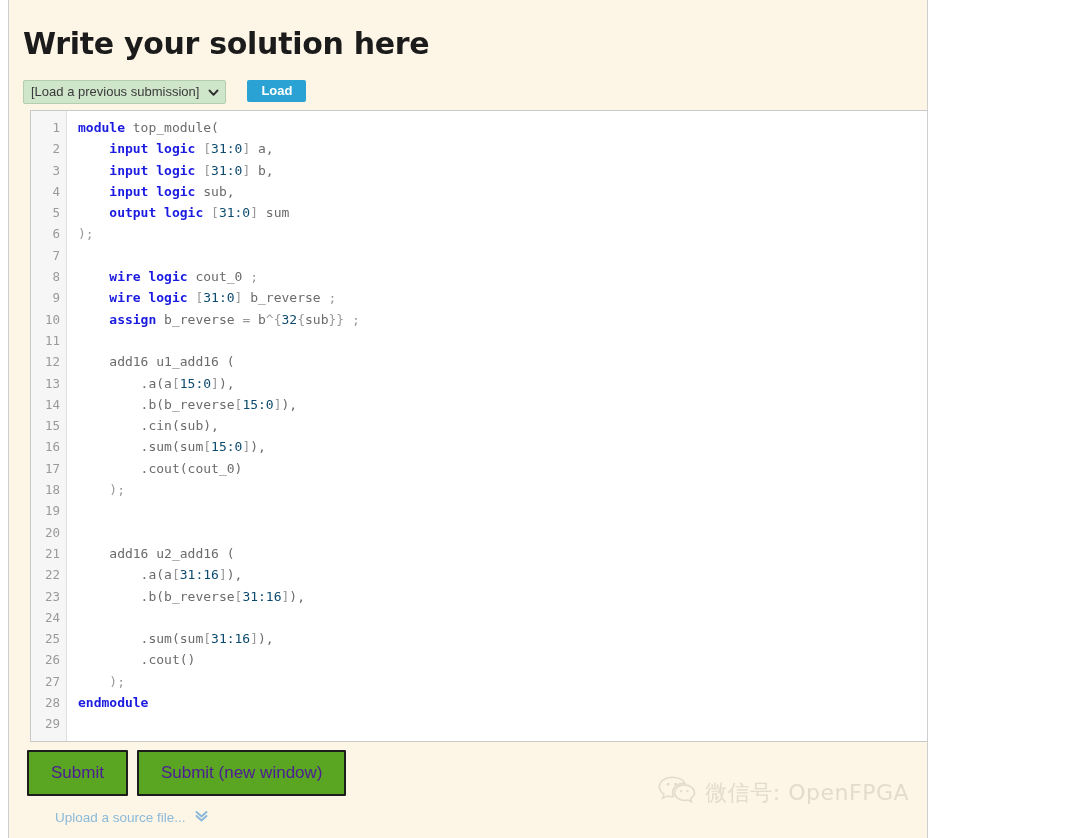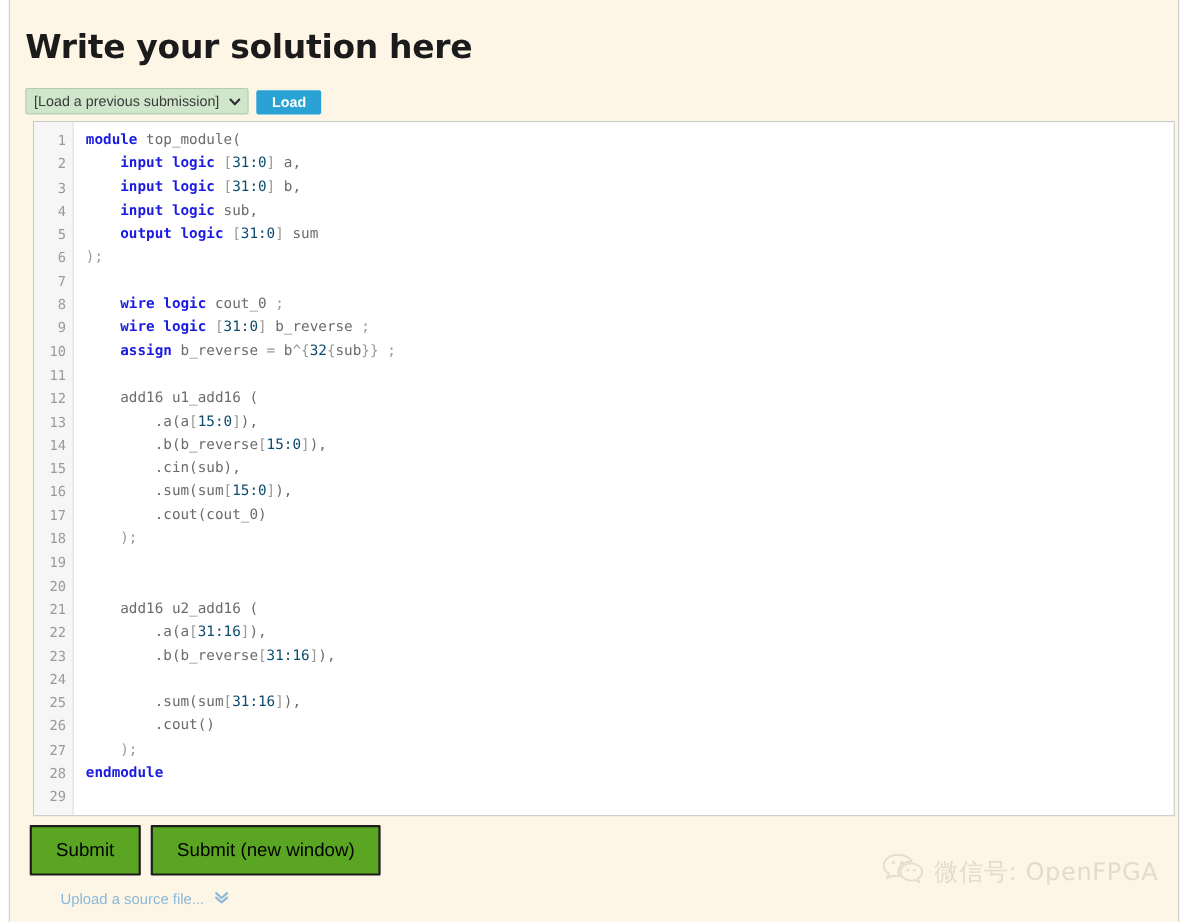--- a/index.html
+++ b/index.html
@@ -11,21 +11,21 @@
     width: 1080px;
     height: 838px;
     background: #ffffff;
     font-family: "Liberation Sans", sans-serif;
     overflow: hidden;
   }
   #page {
     position: absolute;
     left: 8px;
     top: 0px;
-    width: 1064px;
+    width: 920px;
     height: 838px;
     background: #fdf6e7;
     box-sizing: border-box;
     border-left: 1px solid #cfcfcf;
     border-right: 1px solid #cfcfcf;
     overflow: hidden;
   }
   #edge-left {
     position: absolute;
     left: 0; top: 0;
@@ -52,22 +52,22 @@
     color: #1b1b1b;
     font-family: "DejaVu Sans", sans-serif;
   }
 
   
   .loader-row {
     position: absolute;
     left: 14px;
     top: 80px;
     display: flex;
-    align-items: flex-end;
-    gap: 7px;
+    align-items: flex-start;
+    gap: 21px;
   }
   .prev-select {
     display: flex;
     align-items: center;
     height: 22px;
     padding: 0 6px 0 7px;
     background: #cfe6cb;
     border: 1px solid #b3cdaf;
     border-radius: 2px;
     font-size: 13px;
@@ -159,21 +159,21 @@
   .btn-row {
     position: absolute;
     left: 18px;
     top: 750px;
     display: flex;
     gap: 9px;
   }
   .submit-btn {
     background: #5aa521;
     border: 2px solid #1d1d1d;
-    color: #000000;
+    color: #4c1d95;
     font-size: 17px;
     font-family: "Liberation Sans", sans-serif;
     padding: 11px 22px;
     line-height: 20px;
     cursor: pointer;
     border-radius: 1px;
   }
   .upload-link {
     position: absolute;
     left: 18px;

